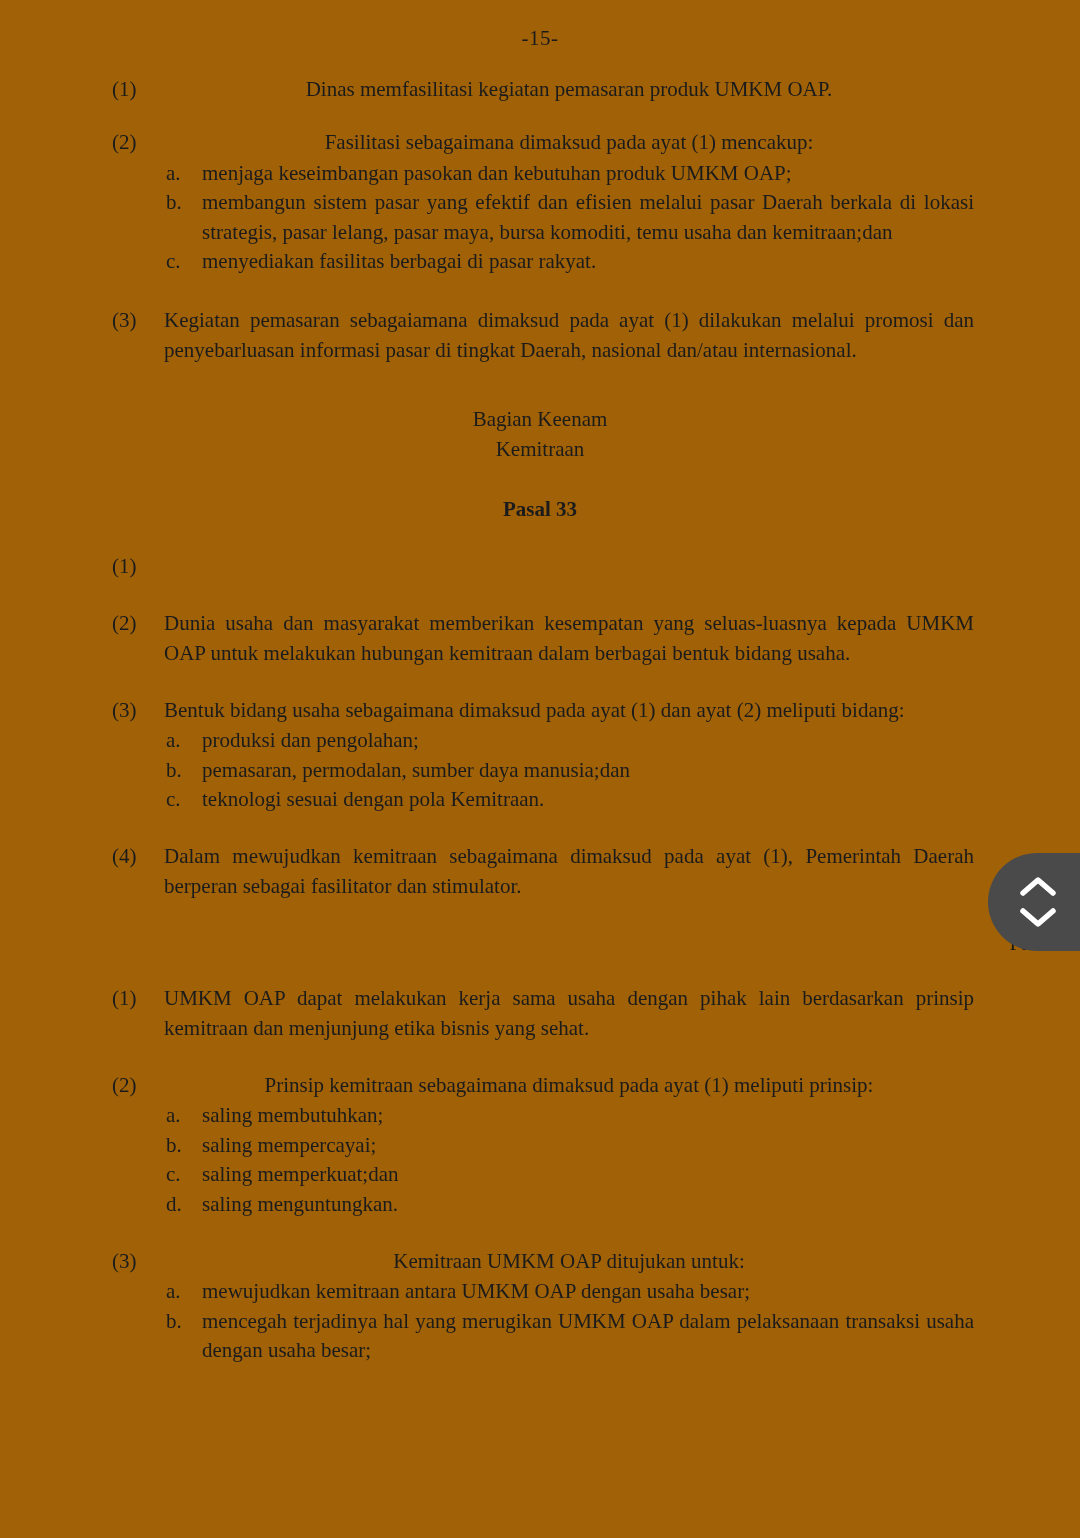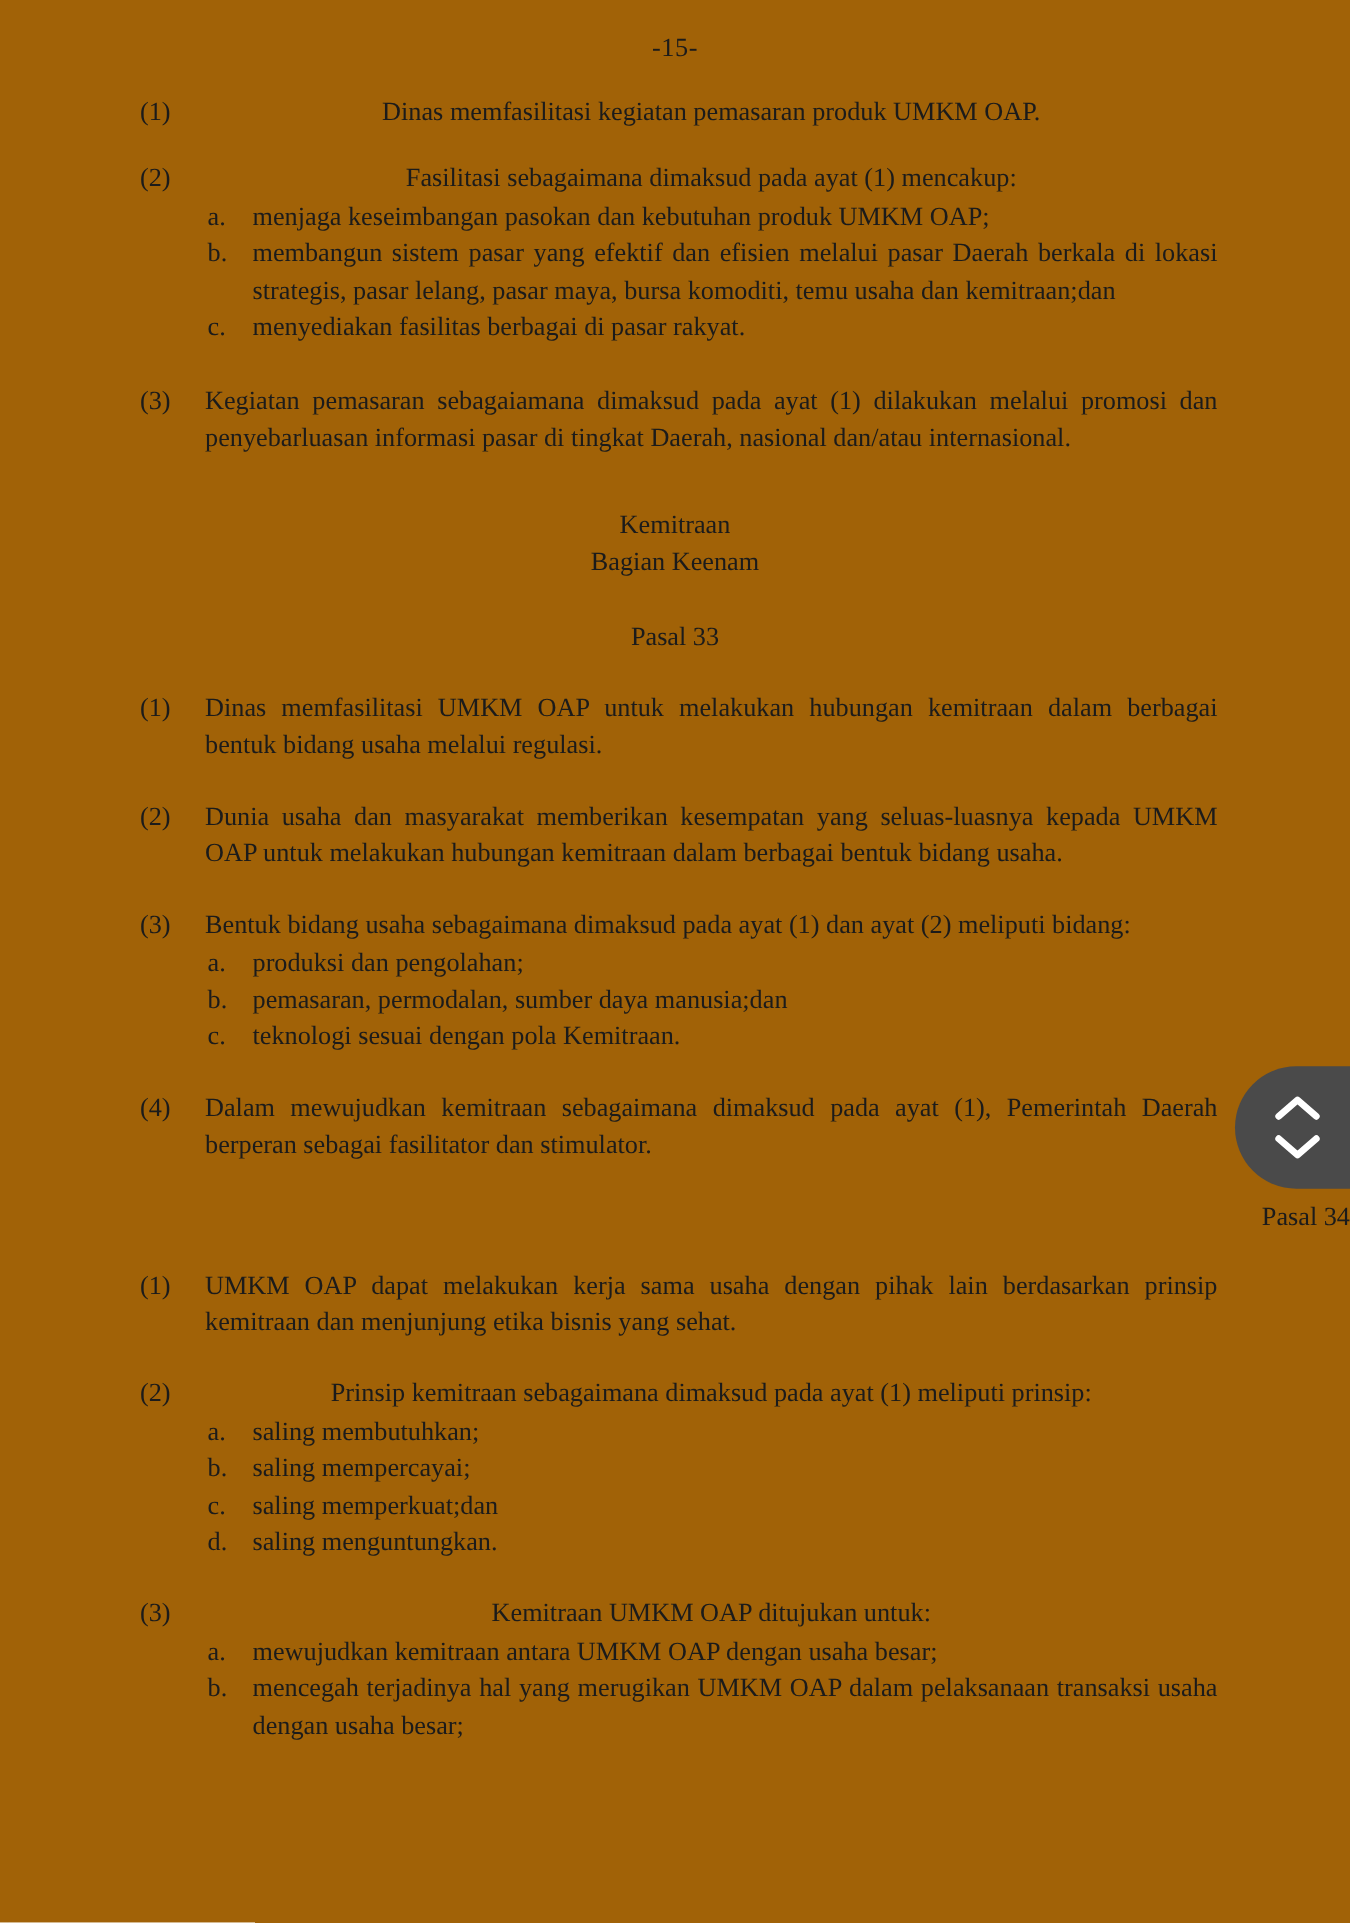--- a/index.html
+++ b/index.html
@@ -158,31 +158,28 @@
   </div>
 
   <div class="clause" style="margin-top:30px;">
     <div class="clause-num">(3)</div>
     <div class="clause-body">
       <div class="para">Kegiatan  pemasaran sebagaiamana dimaksud pada ayat (1) dilakukan melalui promosi dan penyebarluasan informasi pasar di tingkat Daerah, nasional dan/atau internasional.</div>
     </div>
   </div>
 
   <div class="section-title" style="margin-top:40px;">
+    <div>Bagian Keenam</div>
     <div>Kemitraan</div>
-    <div>Bagian Keenam</div>
-  </div>
-
-  <div class="heading pasal33" style="margin-top:32px;">Pasal 33</div>
+  </div>
+
+  <div class="heading pasal33" style="margin-top:32px;font-weight:bold;">Pasal 33</div>
 
   <div class="clause" style="margin-top:30px;">
     <div class="clause-num">(1)</div>
-    <div class="clause-body">
-      <div class="para">Dinas memfasilitasi UMKM OAP untuk melakukan hubungan kemitraan dalam berbagai bentuk bidang usaha melalui regulasi.</div>
-    </div>
   </div>
 
   <div class="clause" style="margin-top:28px;">
     <div class="clause-num">(2)</div>
     <div class="clause-body">
       <div class="para">Dunia usaha dan masyarakat memberikan kesempatan yang seluas-luasnya kepada UMKM OAP untuk melakukan hubungan kemitraan dalam berbagai bentuk bidang usaha.</div>
     </div>
   </div>
 
   <div class="clause" style="margin-top:28px;">

